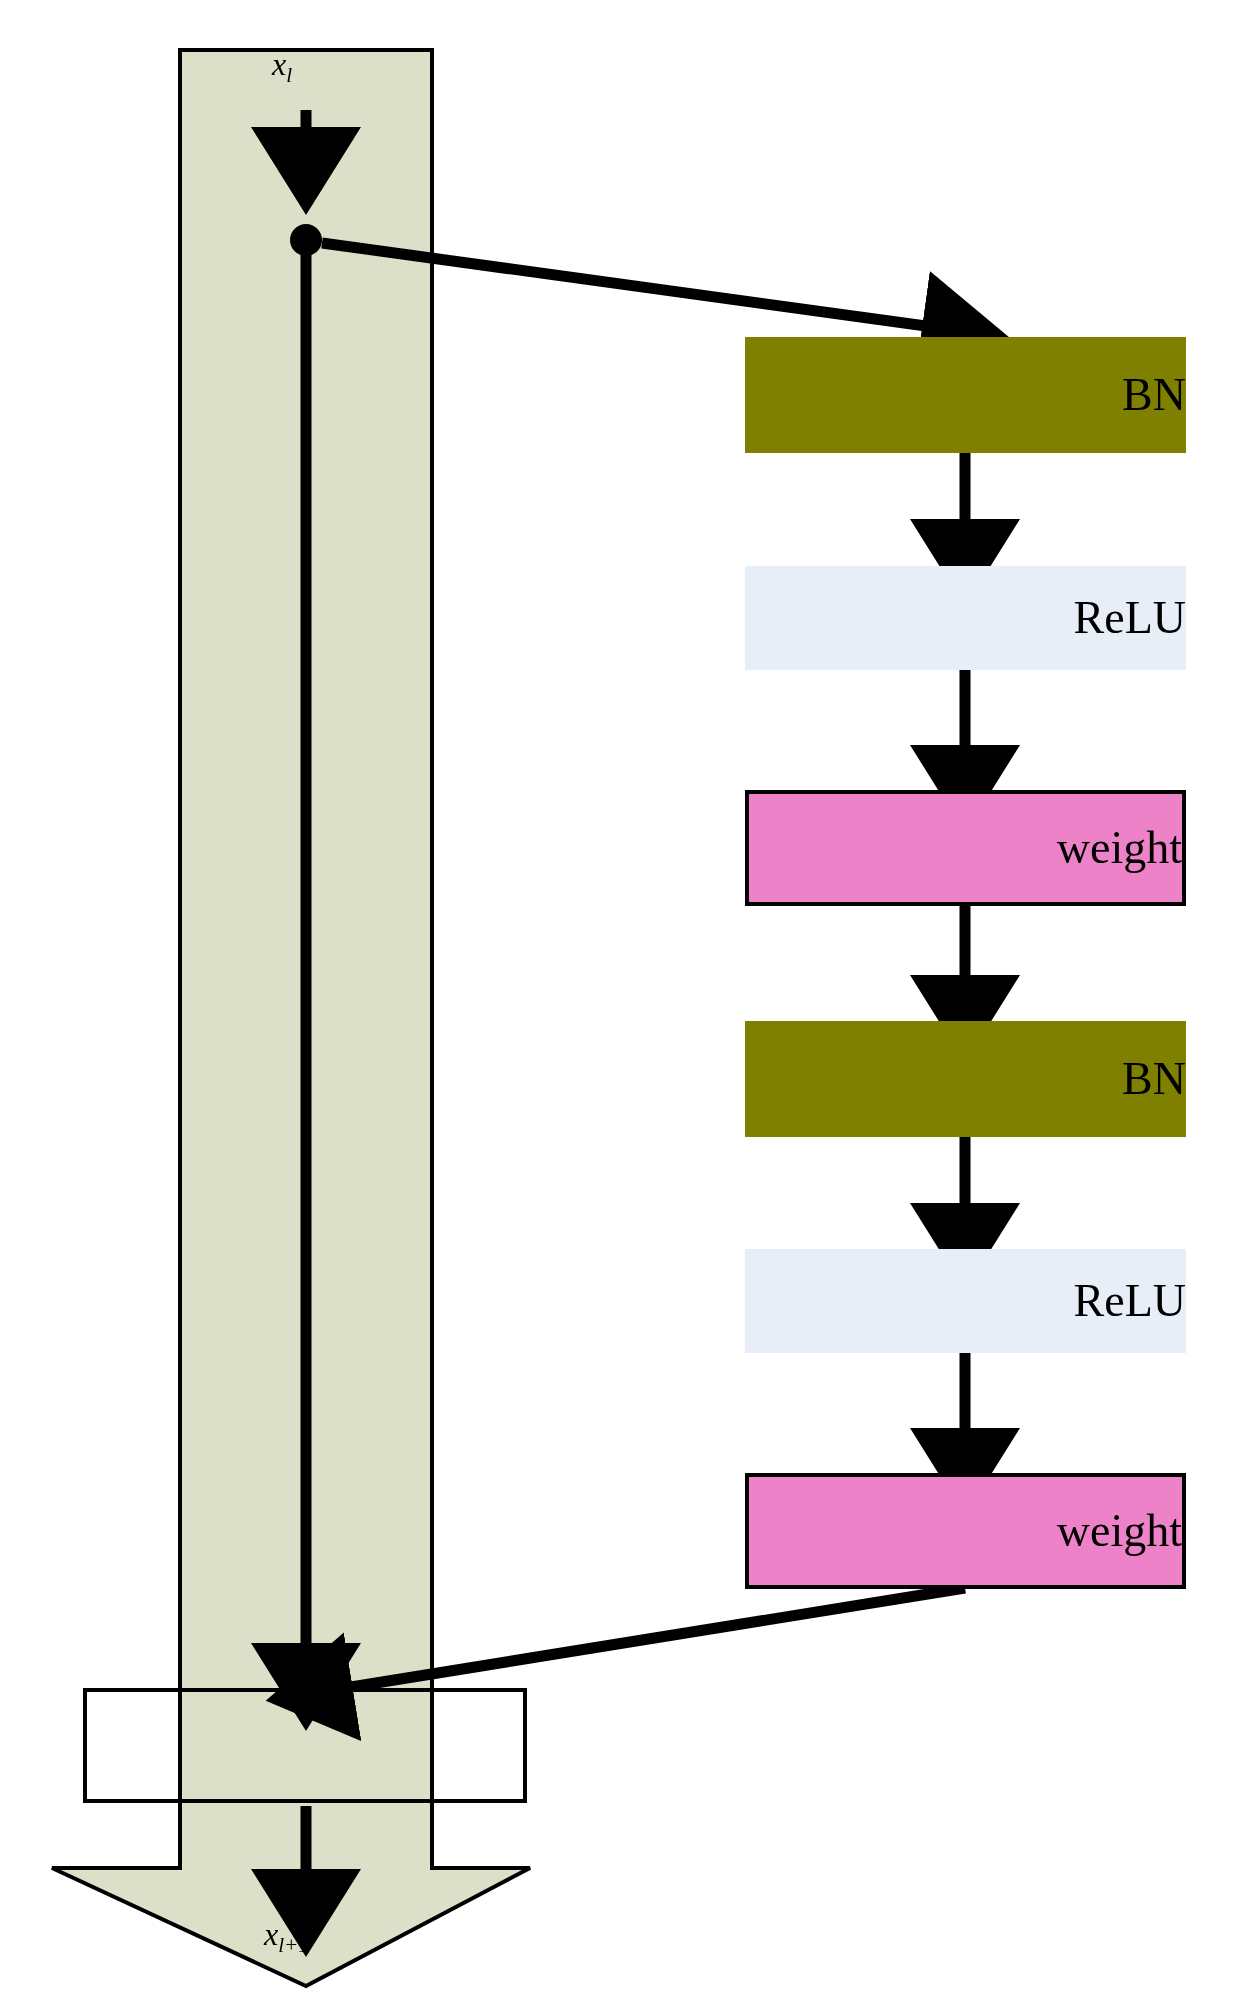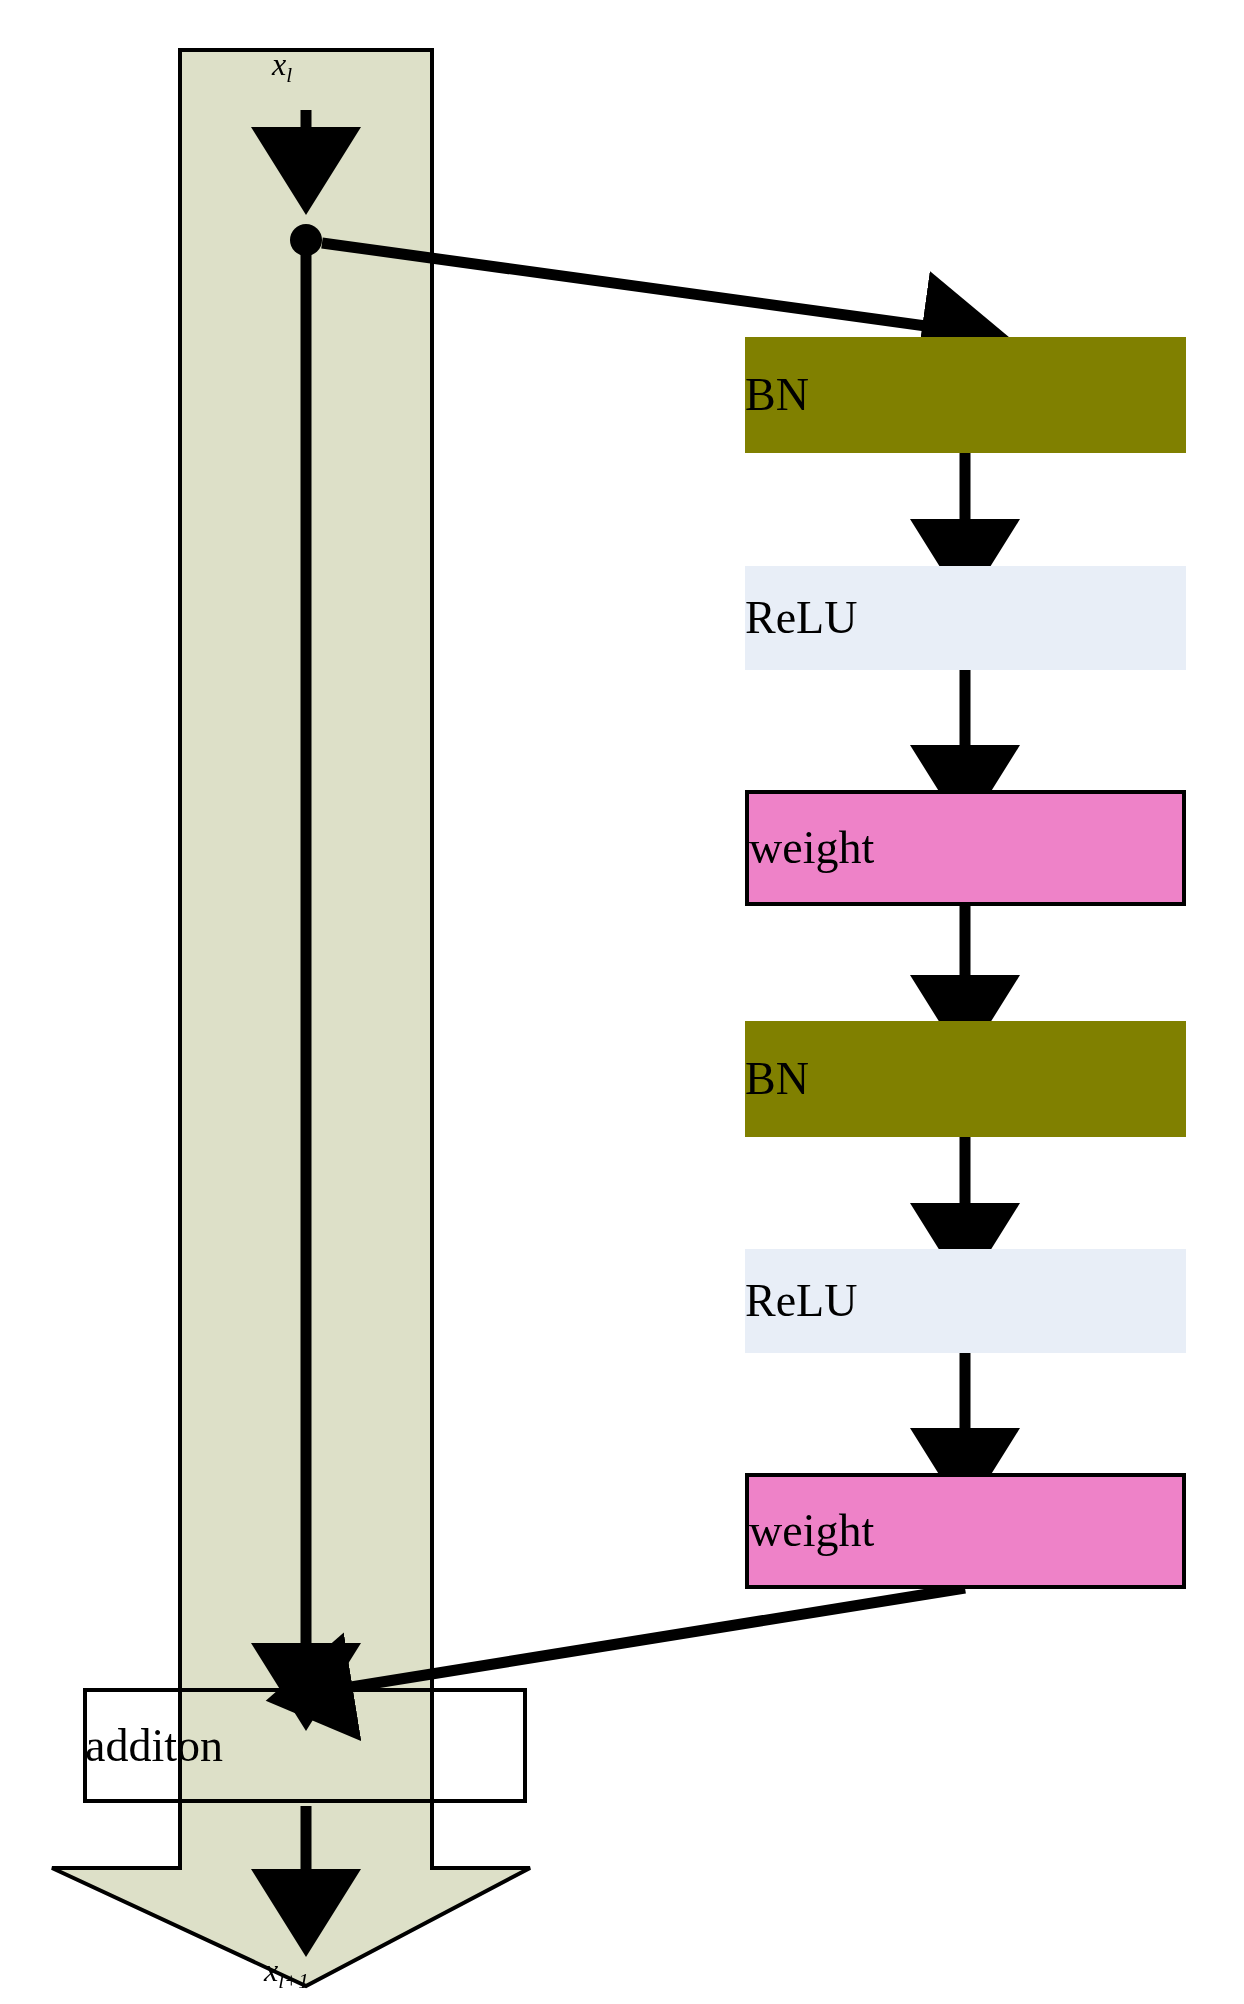--- a/index.html
+++ b/index.html
@@ -22,21 +22,21 @@
     position: absolute;
     left: 0;
     top: 0;
     width: 1244px;
     height: 2004px;
   }
   .node-box {
     position: absolute;
     display: flex;
     align-items: center;
-    justify-content: flex-start;
+    justify-content: flex-end;
     box-sizing: border-box;
   }
   .node-label {
     font-family: "Liberation Serif", "DejaVu Serif", serif;
     font-size: 46px;
     color: #000000;
     line-height: 1;
     white-space: nowrap;
     user-select: none;
   }
@@ -108,25 +108,22 @@
   </div>
 
   <div class="node-box" style="left:745px; top:1249px; width:441px; height:104px; background:#e8eef7;">
     <span class="node-label">ReLU</span>
   </div>
 
   <div class="node-box" style="left:745px; top:1473px; width:441px; height:116px; background:#ee82c8; border:4px solid #000000;">
     <span class="node-label">weight</span>
   </div>
 
-  <div class="node-box" style="left:85px; top:1690px; width:440px; height:111px; background:transparent;">
-    <span class="node-label">additon</span>
-  </div>
 
   <div class="math-label" style="left:272px; top:46px;">
     <span>x</span><span class="sub">l</span>
   </div>
 
-  <div class="math-label" style="left:264px; top:1916px;margin-top:36px;">
+  <div class="math-label" style="left:264px; top:1916px;">
     <span>x</span><span class="sub">l+1</span>
   </div>
 
 </div>
 
 </body></html>

